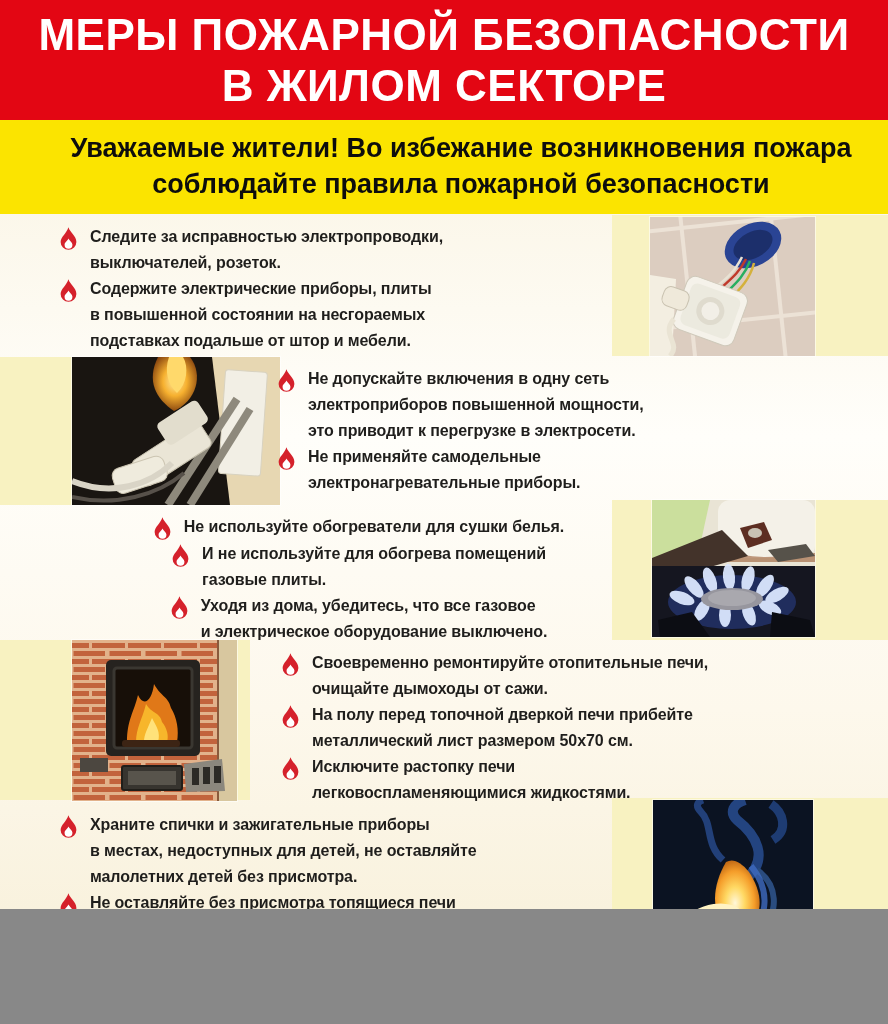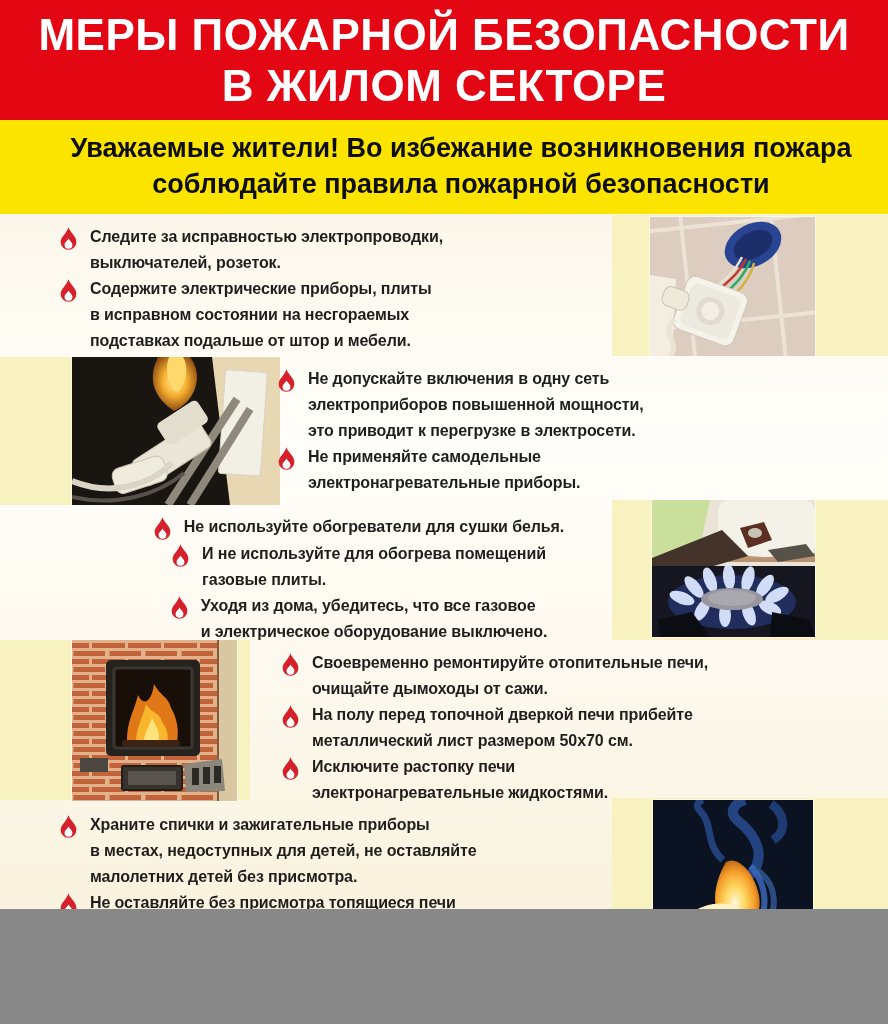--- a/index.html
+++ b/index.html
@@ -83,21 +83,21 @@
 выключателей, розеток.</span>
     </div>
     <div class="rule">
       <span class="flame">
           <svg viewBox="0 0 24 28">
             <path d="M12 1 C13.5 7 21 10.5 21 18 a9 9 0 0 1 -18 0 C3 12 9.5 8.5 12 1 Z" fill="#d5212b"></path>
             <path d="M12 14 c1.5 3.2 4.5 4.2 4.5 7.2 a4.5 4.5 0 0 1 -9 0 c0 -3 3 -4 4.5 -7.2 Z" fill="#fff"></path>
           </svg>
         </span>
       <span class="rtext">Содержите электрические приборы, плиты
-в исправном состоянии на несгораемых
+в повышенной состоянии на несгораемых
 подставках подальше от штор и мебели.</span>
     </div>
   </div>
 
   <div class="panel" style="left:0;top:357px;width:280px;height:148px;"></div>
   <div class="photo" style="left:72px;top:357px;width:208px;height:148px;">
     <svg viewBox="0 0 208 148" preserveAspectRatio="none">
       <defs>
         <radialGradient id="fire2" cx="50%" cy="45%" r="60%">
           <stop offset="0%" stop-color="#ffe9a0"></stop>
@@ -271,21 +271,21 @@
 металлический лист размером 50х70 см.</span>
     </div>
     <div class="rule">
       <span class="flame">
           <svg viewBox="0 0 24 28">
             <path d="M12 1 C13.5 7 21 10.5 21 18 a9 9 0 0 1 -18 0 C3 12 9.5 8.5 12 1 Z" fill="#d5212b"></path>
             <path d="M12 14 c1.5 3.2 4.5 4.2 4.5 7.2 a4.5 4.5 0 0 1 -9 0 c0 -3 3 -4 4.5 -7.2 Z" fill="#fff"></path>
           </svg>
         </span>
       <span class="rtext">Исключите растопку печи
-электронагревательные жидкостями.</span>
+легковоспламеняющимися жидкостями.</span>
     </div>
   </div>
 
   <div class="panel" style="left:612px;top:798px;width:276px;height:160px;"></div>
   <div class="photo" style="left:653px;top:800px;width:160px;height:158px;">
     <svg viewBox="0 0 160 158" preserveAspectRatio="none">
       <defs>
         <radialGradient id="mflame" cx="45%" cy="58%" r="62%">
           <stop offset="0%" stop-color="#fff7da"></stop>
             <stop offset="35%" stop-color="#ffd964"></stop>

